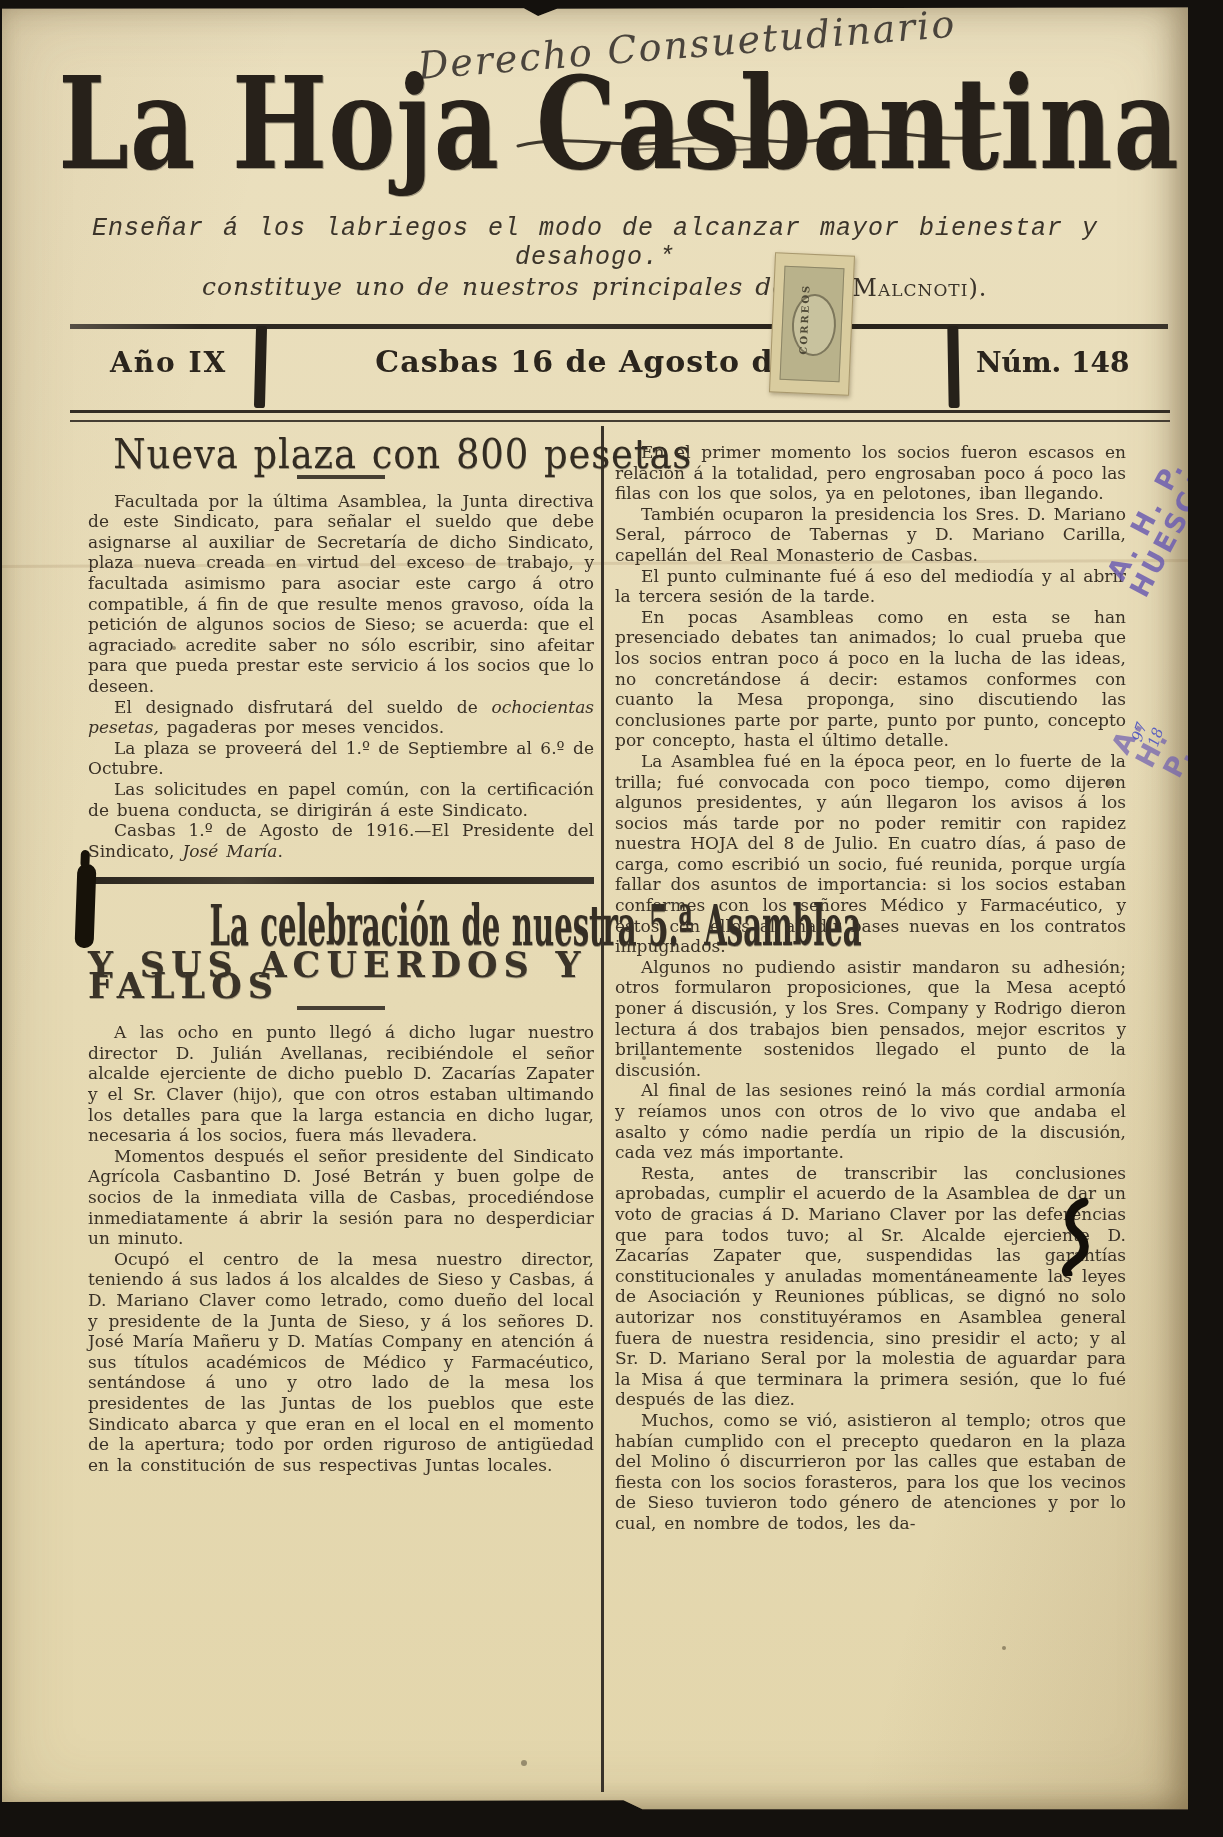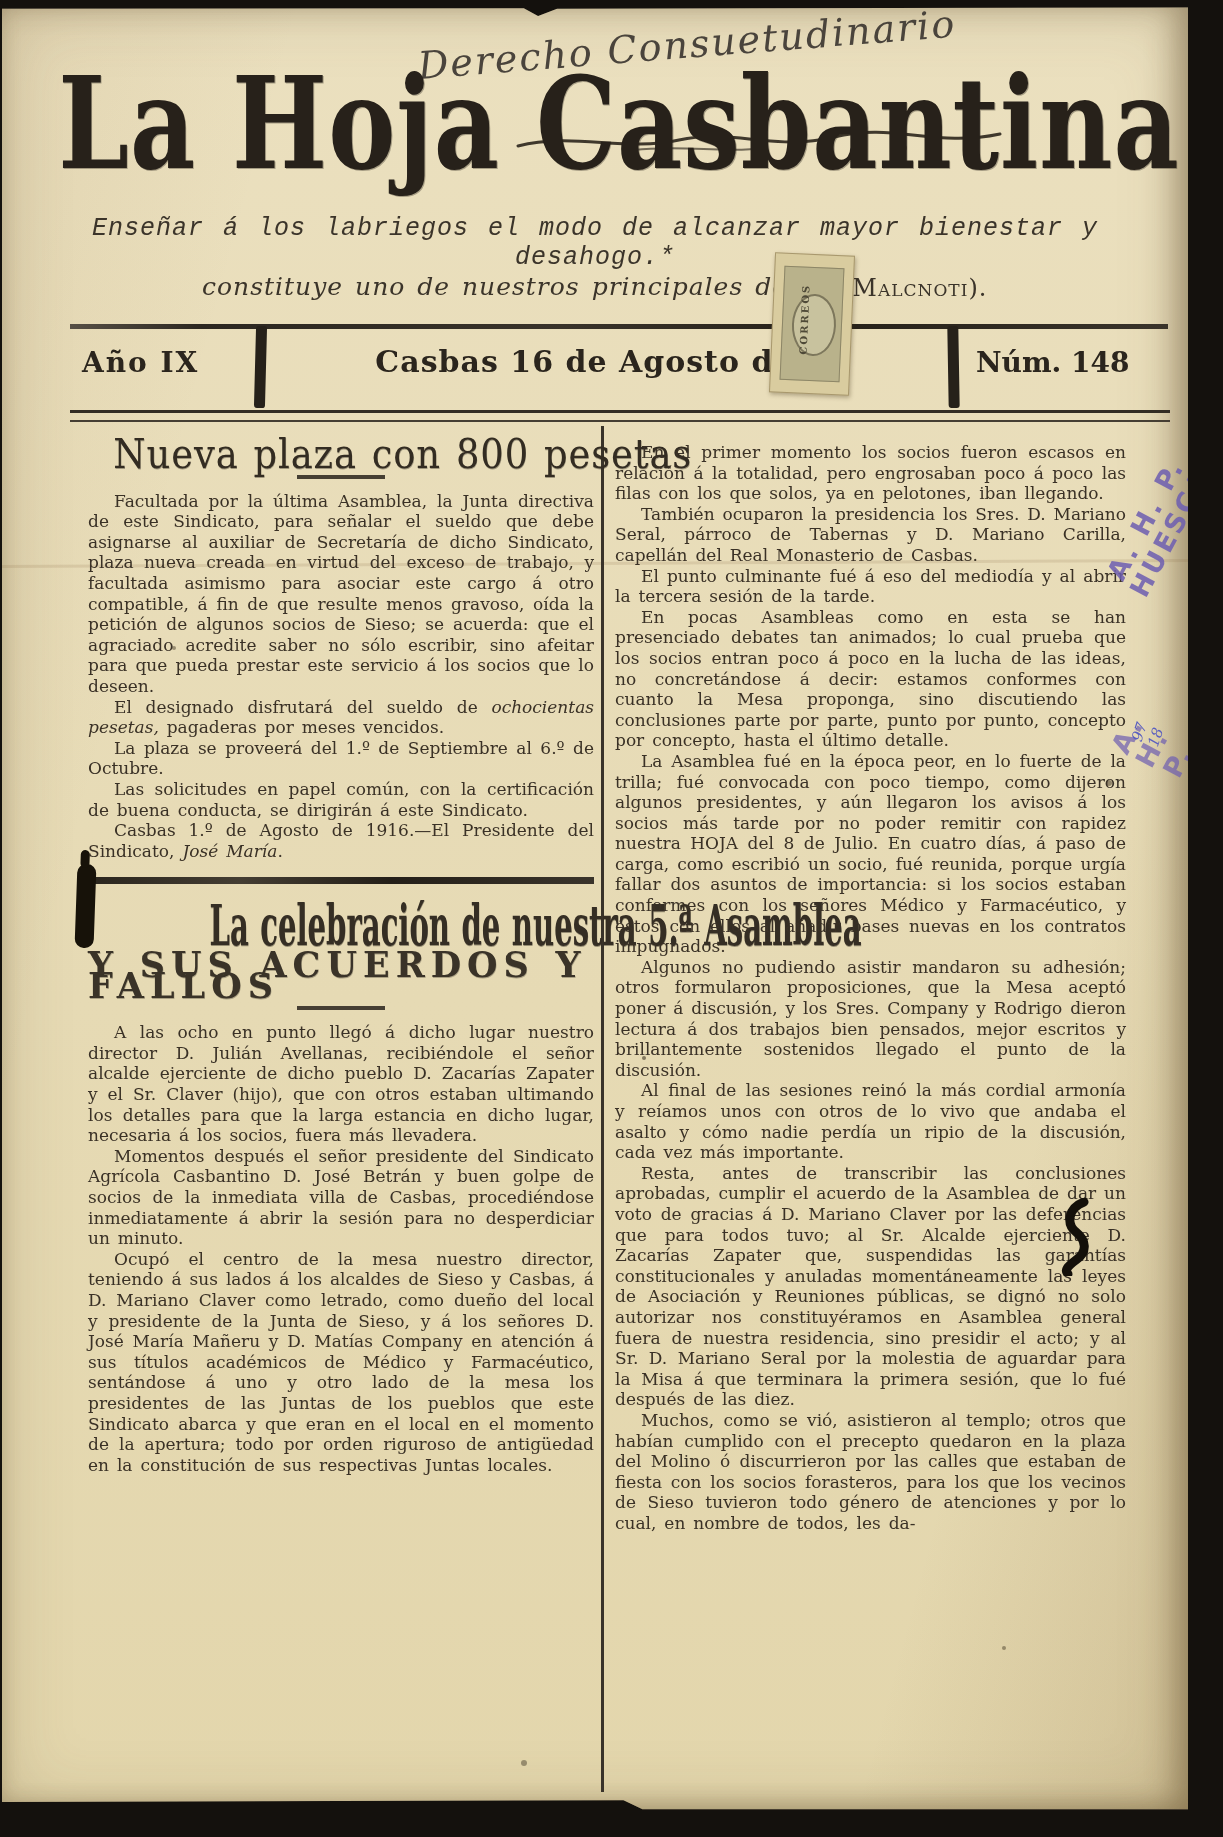--- a/index.html
+++ b/index.html
@@ -70,21 +70,21 @@
   }
   
   .ruleA{position:absolute;left:68px;top:318px;width:1098px;height:5px;
     background:linear-gradient(90deg,#575046 0%, #2c2720 12%, #39332a 45%, #262119 70%, #3a342b 100%);}
   .ruleB{position:absolute;left:68px;top:404px;width:1100px;height:7px;
     border-top:3px solid #332d24;border-bottom:2px solid #453e33;}
   .dl-bar{position:absolute;width:11px;height:82px;background:#26211a;border-radius:3px;}
   .bar1{left:253px;top:320px;transform:rotate(1.5deg);}
   .bar2{left:946px;top:320px;transform:rotate(-1deg);}
   .dl-text{position:absolute;font-weight:bold;color:#2b251d;}
-  .dl-year{left:80px;top:340px;font-size:28px;letter-spacing:2px;}
+  .dl-year{left:108px;top:340px;font-size:28px;letter-spacing:2px;}
   .dl-date{left:285px;top:338px;width:650px;text-align:center;font-size:30px;letter-spacing:1px;}
   .dl-num{left:974px;top:340px;font-size:28px;}
   
   .divider-v{position:absolute;left:599px;top:420px;width:3px;height:1366px;background:#39332a;}
   .col{position:absolute;color:#3a3126;font-size:17px;line-height:20.6px;
     text-align:justify;word-spacing:2.5px;}
   .col p{margin:0;text-indent:26px;}
   .col-left{left:86px;top:434px;width:506px;}
   .col-right{left:613px;top:436px;width:511px;}
   .art1-title{

